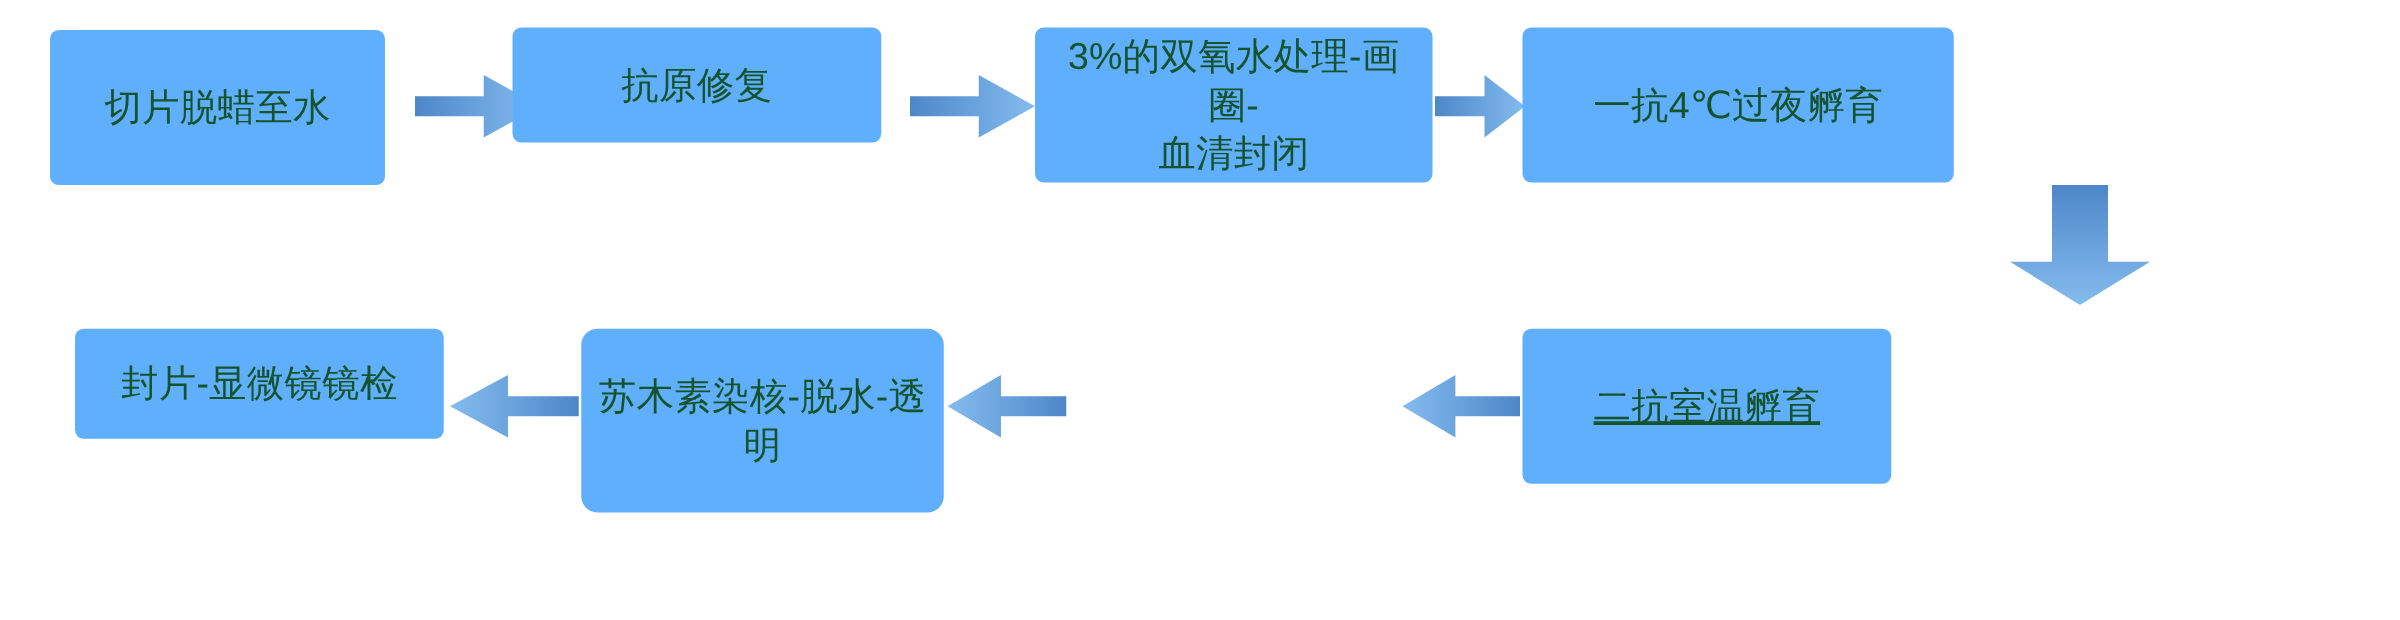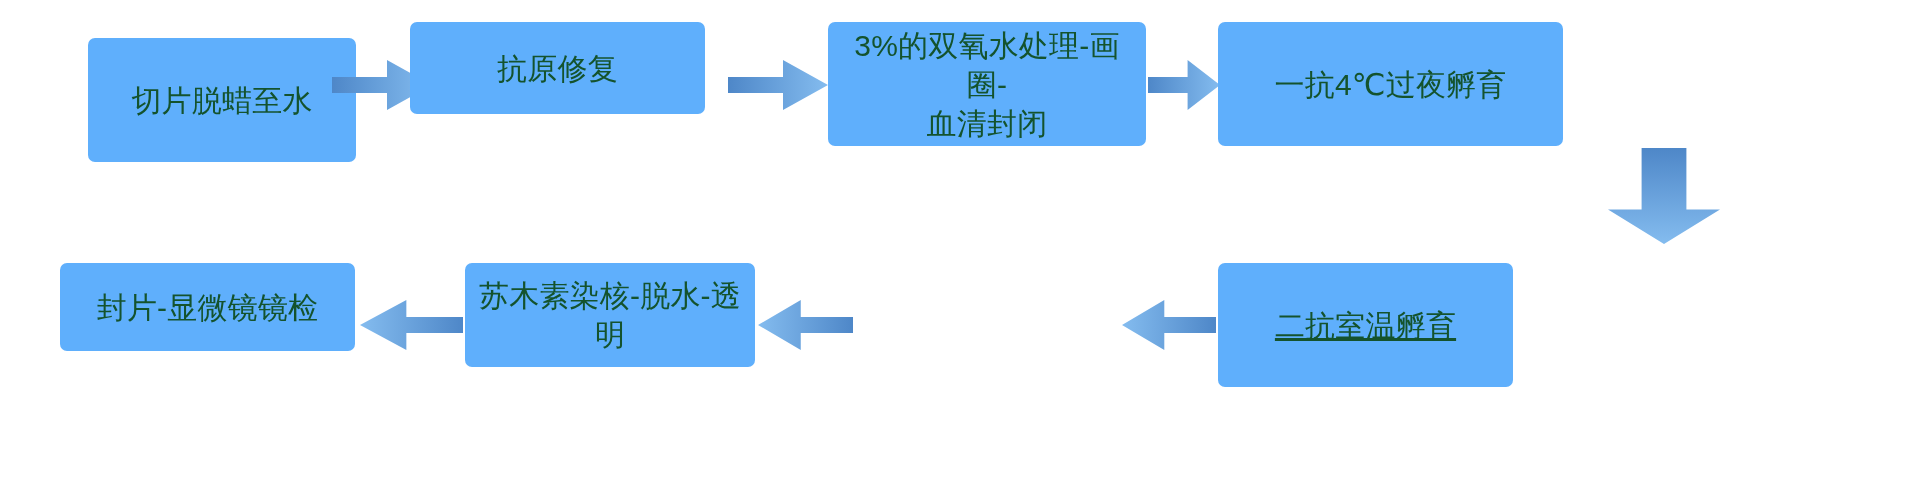--- a/index.html
+++ b/index.html
@@ -46,21 +46,21 @@
     width: 100%;
     height: 100%;
     overflow: visible;
   }
 </style>
 </head>
 <body>
 
 <div id="canvas">
 
-  <div class="node" style="left:40px; top:38px; width:268px; height:124px;margin-left:48px;">
+  <div class="node" style="left:40px; top:24px; width:268px; height:124px;">
     <span class="label">切片脱蜡至水</span>
   </div>
 
   <div class="arrow" style="left:332px; top:60px; width:100px; height:50px;">
     <svg viewBox="0 0 100 50" preserveAspectRatio="none" aria-hidden="true">
       <defs>
         <linearGradient id="gradR1" x1="0" y1="0" x2="1" y2="0">
           <stop offset="0%" stop-color="#4E87C8"></stop>
           <stop offset="100%" stop-color="#84BCEF"></stop>
         </linearGradient>
@@ -140,21 +140,21 @@
       <defs>
         <linearGradient id="gradL2" x1="1" y1="0" x2="0" y2="0">
           <stop offset="0%" stop-color="#4E87C8"></stop>
           <stop offset="100%" stop-color="#84BCEF"></stop>
         </linearGradient>
       </defs>
       <polygon points="100,17 45,17 45,0 0,25 45,50 45,33 100,33" fill="url(#gradL2)"></polygon>
     </svg>
   </div>
 
-  <div class="node" style="left:465px; top:263px; width:290px; height:104px;">
+  <div class="node" style="left:465px; top:263px; width:290px; height:147px;border-radius:13px;">
     <span class="label">苏木素染核-脱水-透
 明</span>
   </div>
 
   <div class="arrow" style="left:360px; top:300px; width:103px; height:50px;">
     <svg viewBox="0 0 100 50" preserveAspectRatio="none" aria-hidden="true">
       <defs>
         <linearGradient id="gradL3" x1="1" y1="0" x2="0" y2="0">
           <stop offset="0%" stop-color="#4E87C8"></stop>
           <stop offset="100%" stop-color="#84BCEF"></stop>

